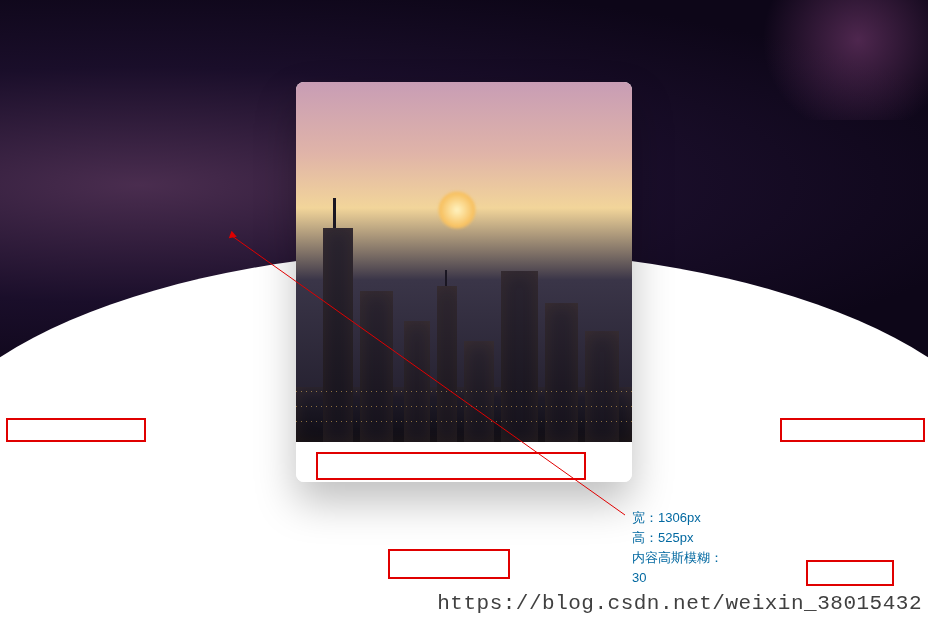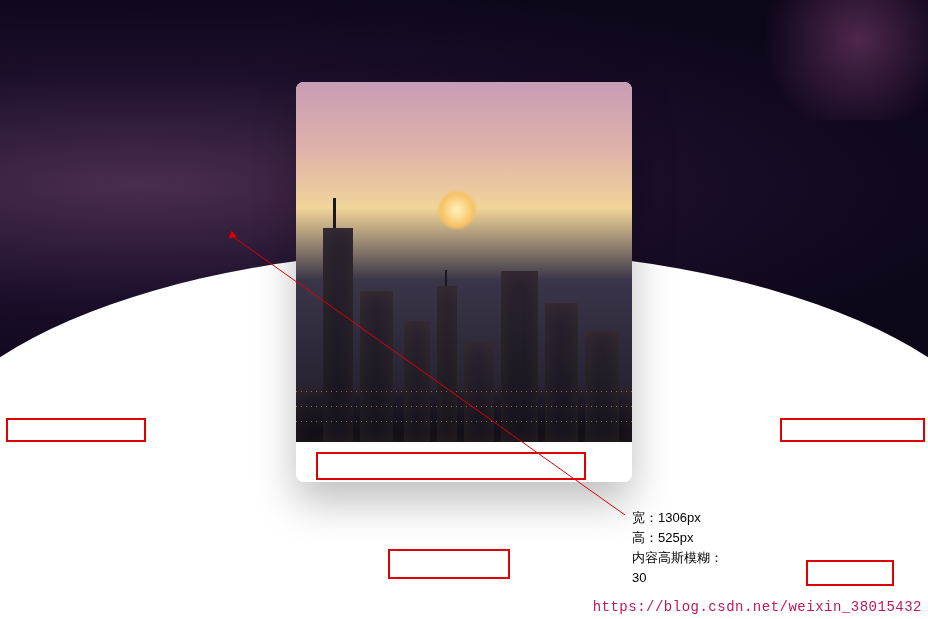--- a/index.html
+++ b/index.html
@@ -105,33 +105,33 @@
       border-right:7px solid #e00000;
       border-top:4px solid transparent;
       border-bottom:4px solid transparent;
       transform: rotate(-40deg);
     }
 
     .annot {
       position: absolute;
       left: 632px;
       top: 508px;
-      color: #000000;
+      color: #0369a1;
       font-size: 13px;
       line-height: 1.55;
       white-space: nowrap;
     }
 
     .watermark {
       position: absolute;
       right: 6px;
       bottom: 4px;
-      color: #be185d;
+      color: #404040;
       font-family: "Courier New", monospace;
-      font-size: 14px;
+      font-size: 21px;
       letter-spacing: 0.5px;
       pointer-events: none;
     }
   </style>
 </head>
 <body>
 
 <div class="backdrop">
   <div class="glow-right"></div>
 </div>

